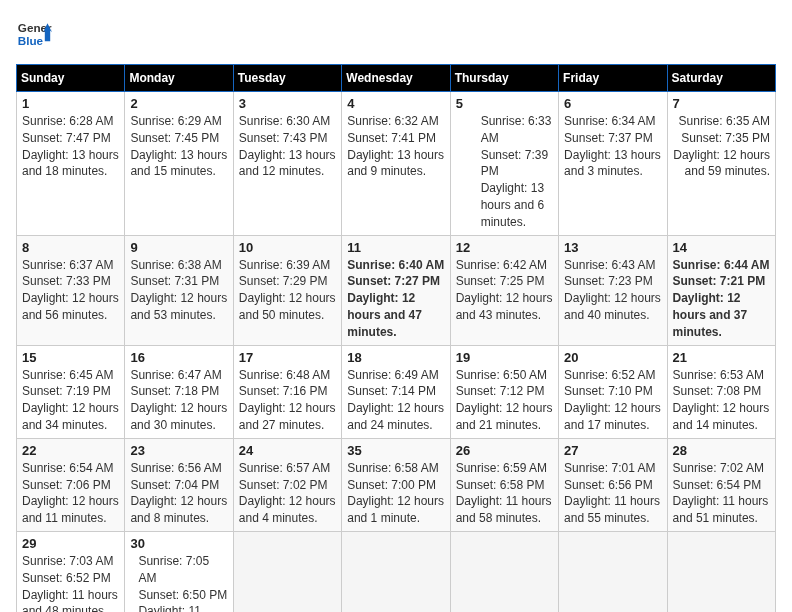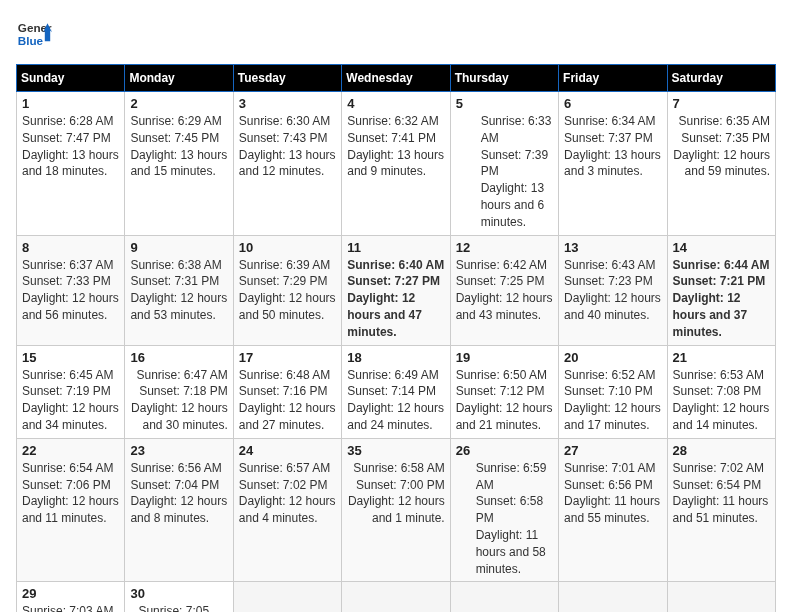--- a/index.html
+++ b/index.html
@@ -201,21 +201,21 @@
       </tr>
       <tr>
         <td>
           <span class="day-number">15</span>
           <div class="day-info" style="white-space: pre-line;">Sunrise: 6:45 AM
 Sunset: 7:19 PM
 Daylight: 12 hours and 34 minutes.</div>
         </td>
         <td>
           <span class="day-number">16</span>
-          <div class="day-info" style="white-space: pre-line; text-align: right;">Sunrise: 6:47 AM
+          <div class="day-info" style="white-space: pre-line;">Sunrise: 6:47 AM
 Sunset: 7:18 PM
 Daylight: 12 hours and 30 minutes.</div>
         </td>
         <td>
           <span class="day-number">17</span>
           <div class="day-info" style="white-space: pre-line;">Sunrise: 6:48 AM
 Sunset: 7:16 PM
 Daylight: 12 hours and 27 minutes.</div>
         </td>
         <td>
@@ -257,27 +257,27 @@
 Daylight: 12 hours and 8 minutes.</div>
         </td>
         <td>
           <span class="day-number">24</span>
           <div class="day-info" style="white-space: pre-line;">Sunrise: 6:57 AM
 Sunset: 7:02 PM
 Daylight: 12 hours and 4 minutes.</div>
         </td>
         <td>
           <span class="day-number">35</span>
-          <div class="day-info" style="white-space: pre-line; text-align: right;">Sunrise: 6:58 AM
+          <div class="day-info" style="white-space: pre-line;">Sunrise: 6:58 AM
 Sunset: 7:00 PM
 Daylight: 12 hours and 1 minute.</div>
         </td>
         <td>
           <span class="day-number">26</span>
-          <div class="day-info" style="white-space: pre-line; margin-left: 20px;">Sunrise: 6:59 AM
+          <div class="day-info" style="white-space: pre-line;">Sunrise: 6:59 AM
 Sunset: 6:58 PM
 Daylight: 11 hours and 58 minutes.</div>
         </td>
         <td>
           <span class="day-number">27</span>
           <div class="day-info" style="white-space: pre-line;">Sunrise: 7:01 AM
 Sunset: 6:56 PM
 Daylight: 11 hours and 55 minutes.</div>
         </td>
         <td>

